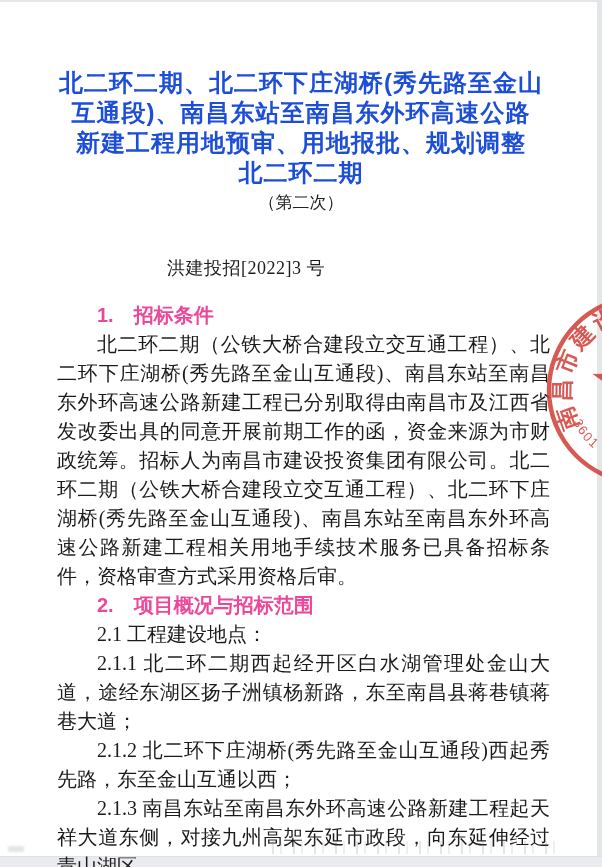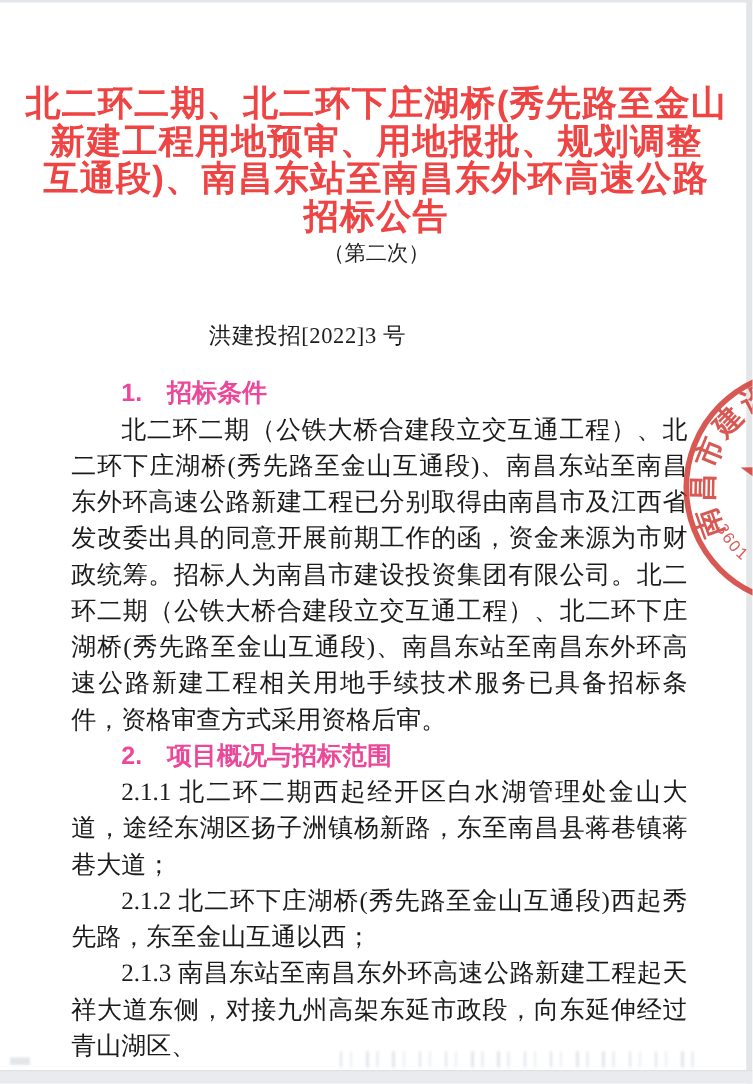--- a/index.html
+++ b/index.html
@@ -10,21 +10,21 @@
   }
   
   .edge-top{position:absolute;left:0;top:0;width:602px;height:2px;background:#e3e6e9;}
   .edge-right{position:absolute;right:0;top:0;width:5px;height:867px;background:#e3e5e7;}
   .edge-bottom{position:absolute;left:0;bottom:0;width:602px;height:10px;background:#e9ebee;border-top:1px solid #dfe2e5;}
 
   
   .title-block{position:absolute;left:0;top:68px;width:602px;text-align:center;}
   .title-line{
     font-family:"Liberation Sans", sans-serif;
-    font-weight:bold;font-size:28px;line-height:30px;color:#ef4444;
+    font-weight:bold;font-size:24px;line-height:30px;color:#1d4ed8;
     letter-spacing:1px;
   }
   .edition-note{
     font-size:17px;line-height:26px;color:#222;margin-top:2px;
     font-family:Liberation Serif, serif;
   }
   .doc-number{
     position:absolute;left:0;top:256px;width:492px;text-align:center;
     font-size:18px;color:#1c1c1c;letter-spacing:0.5px;
   }
@@ -59,32 +59,33 @@
 </style>
 </head>
 <body>
 
 <div class="edge-top"></div>
 <div class="edge-right"></div>
 <div class="edge-bottom"></div>
 
 <div class="title-block">
   <div class="title-line">北二环二期、北二环下庄湖桥(秀先路至金山</div>
+  <div class="title-line">互通段)、南昌东站至南昌东外环高速公路</div>
   <div class="title-line">新建工程用地预审、用地报批、规划调整</div>
-  <div class="title-line">互通段)、南昌东站至南昌东外环高速公路</div>
-  <div class="title-line">招标公告</div>
+  <div class="title-line">北二环二期</div>
   <div class="edition-note">（第二次）</div>
 </div>
 
 <div class="doc-number">洪建投招[2022]3 号</div>
 
 <div class="body-block">
   <p class="sec-heading">1.　招标条件</p>
   <p>北二环二期（公铁大桥合建段立交互通工程）、北二环下庄湖桥(秀先路至金山互通段)、南昌东站至南昌东外环高速公路新建工程已分别取得由南昌市及江西省发改委出具的同意开展前期工作的函，资金来源为市财政统筹。招标人为南昌市建设投资集团有限公司。北二环二期（公铁大桥合建段立交互通工程）、北二环下庄湖桥(秀先路至金山互通段)、南昌东站至南昌东外环高速公路新建工程相关用地手续技术服务已具备招标条件，资格审查方式采用资格后审。</p>
   <p class="sec-heading">2.　项目概况与招标范围</p>
+  <p>2.1 工程建设地点：</p>
   <p>2.1.1 北二环二期西起经开区白水湖管理处金山大道，途经东湖区扬子洲镇杨新路，东至南昌县蒋巷镇蒋巷大道；</p>
   <p>2.1.2 北二环下庄湖桥(秀先路至金山互通段)西起秀先路，东至金山互通以西；</p>
   <p>2.1.3 南昌东站至南昌东外环高速公路新建工程起天祥大道东侧，对接九州高架东延市政段，向东延伸经过青山湖区、</p>
 </div>
 
 <svg class="seal" viewBox="0 0 200 200" width="200" height="200" aria-hidden="true">
   <g opacity="0.82">
     <circle cx="97" cy="97" r="93" fill="none" stroke="#d0342e" stroke-width="4.5"></circle>
     <path id="sealArc" d="M 34.65,133 A 72,72 0 1 1 133,159.35" fill="none"></path>
     <text font-size="23" font-weight="bold" fill="#d0342e" letter-spacing="3" font-family="Liberation Sans, sans-serif">

